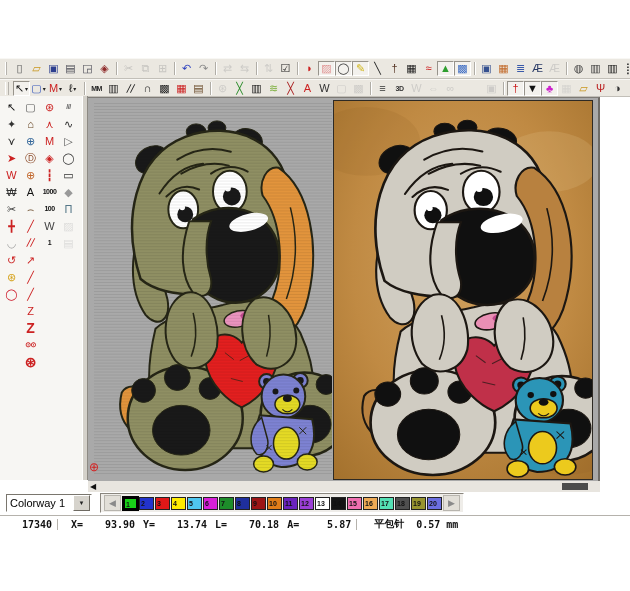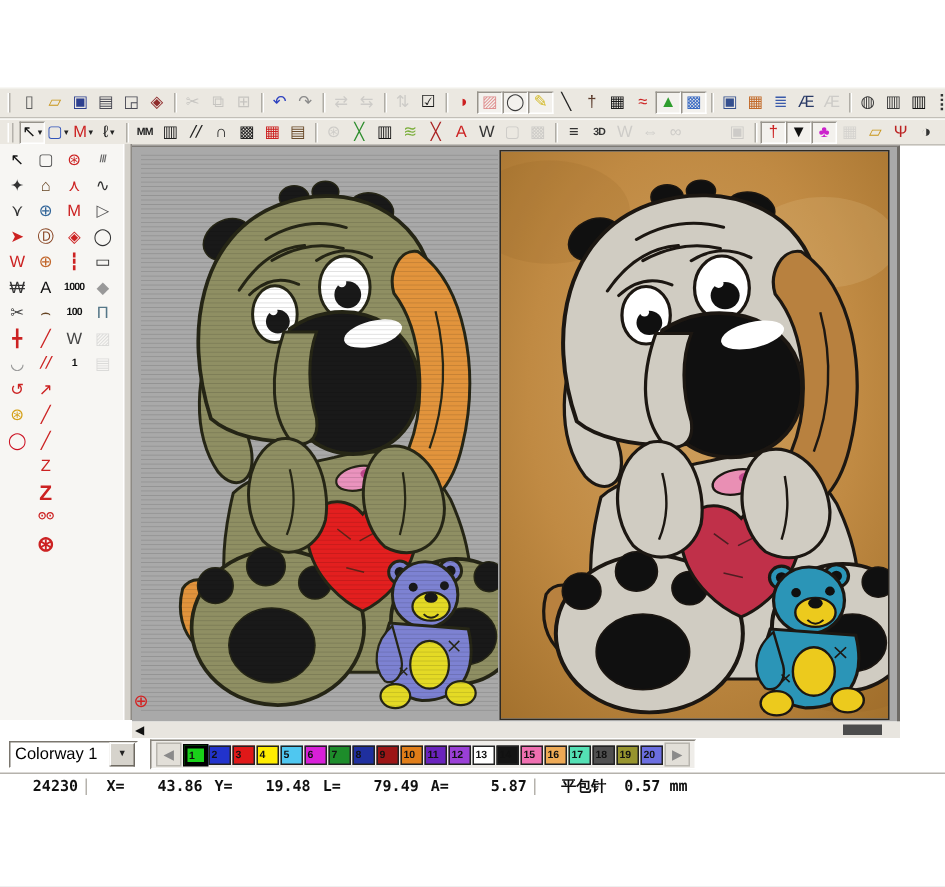--- a/index.html
+++ b/index.html
@@ -848,28 +848,28 @@
 
           <span class="chip" style="background: rgb(107, 110, 224);">
             <span class="chipnum">20</span>
           </span>
         </div>
       <span class="pal-arr">▶</span>
     </div>
   </div>
 
   <div class="statusbar">
-    <span class="sb-count">24230</span>
+    <span class="sb-count">17340</span>
     <span class="sbdiv"></span>
     <span class="sb-lab">X=</span>
-    <span class="sb-val">43.86</span>
+    <span class="sb-val">93.90</span>
     <span class="sb-lab">Y=</span>
-    <span class="sb-val">19.48</span>
+    <span class="sb-val">13.74</span>
     <span class="sb-lab">L=</span>
-    <span class="sb-val">79.49</span>
+    <span class="sb-val">70.18</span>
     <span class="sb-lab">A=</span>
     <span class="sb-val">5.87</span>
     <span class="sbdiv"></span>
     <span class="sb-type">平包针</span>
     <span class="sb-sp">0.57 mm</span>
   </div>
 
 </div>
 
 </body></html>

